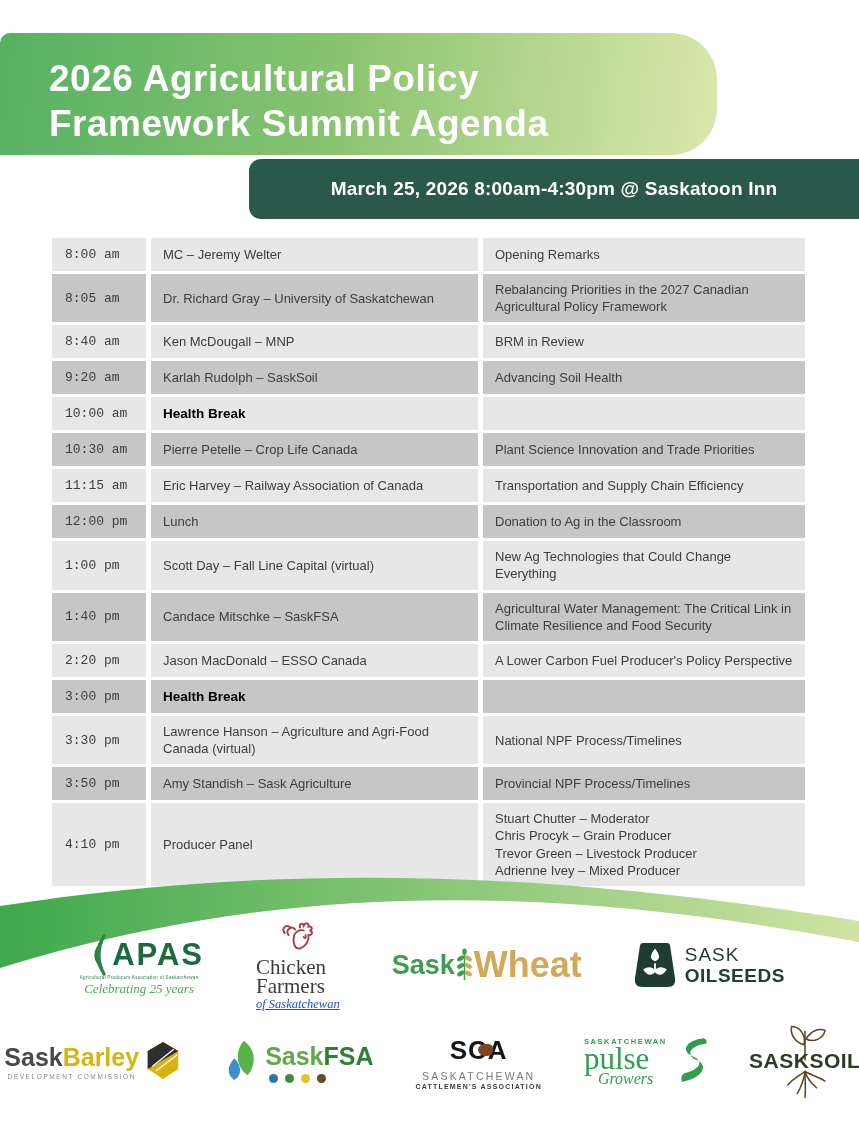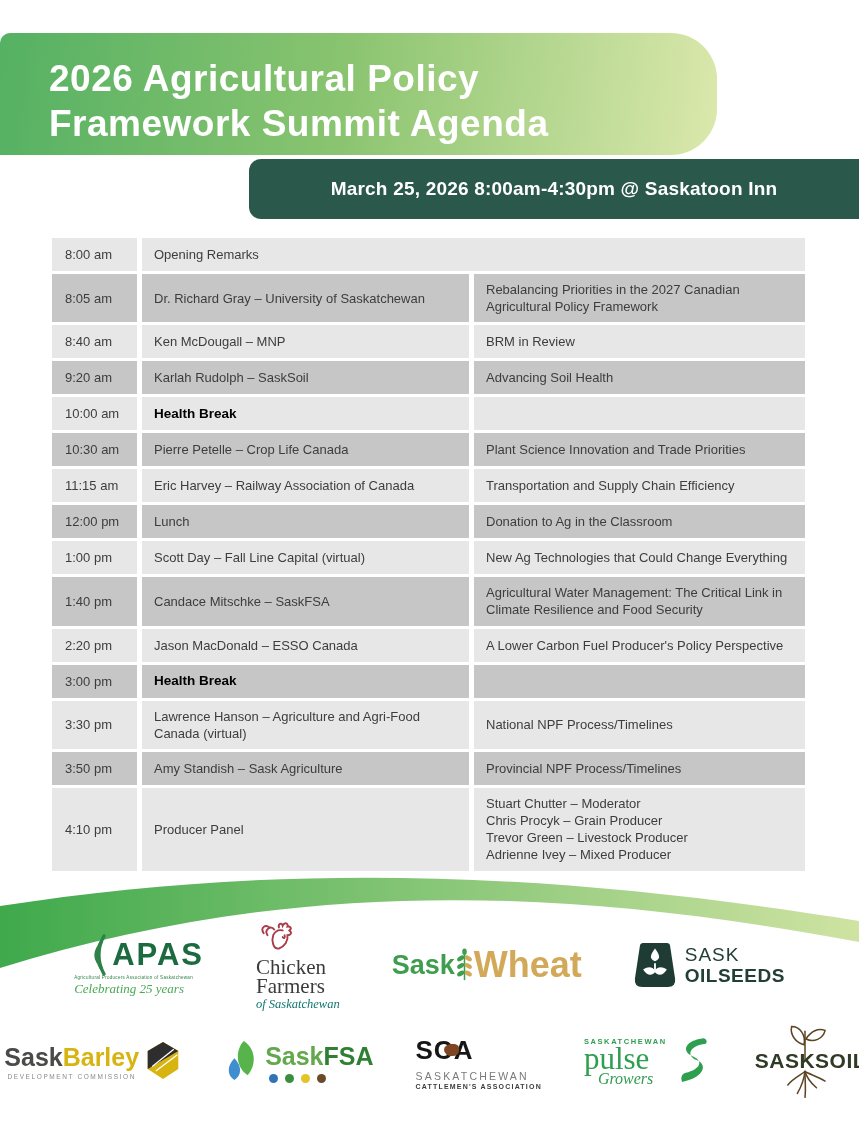--- a/index.html
+++ b/index.html
@@ -15,50 +15,50 @@
   .date-banner{position:absolute;left:249px;top:159px;width:610px;height:60px;
     background:var(--banner-green,#2a584a);border-radius:12px 0 0 12px;
     display:flex;align-items:center;justify-content:center;
     color:#fff;font-weight:700;font-size:19px;letter-spacing:.2px;}
 
   
   .agenda{position:absolute;left:52px;top:238px;width:753px;}
   .agenda-row{display:flex;gap:5px;margin-bottom:3px;}
   .agenda-row>div{display:flex;align-items:center;min-height:33px;
     padding:7px 12px;font-size:13px;line-height:1.32;color:#3d3d3d;box-sizing:border-box;}
-  .c-time{width:85px;padding-left:13px !important;}
+  .c-time{width:94px;padding-left:13px !important;font-family:Liberation Mono, monospace;}
   .c-speaker{width:327px;}
   .c-topic{flex:1;white-space:pre-line;}
   .row-light>div{background:var(--row-light,#e7e7e7);}
   .row-dark>div{background:var(--row-dark,#c6c6c6);}
   .row-emphasis .c-speaker{font-weight:700;color:#000;font-size:13.5px;}
 
   
   .swoosh{position:absolute;left:0;top:876px;width:859px;height:120px;}
 
   
   .logo-row1{position:absolute;left:0;top:915px;width:859px;height:100px;
     display:flex;justify-content:center;align-items:center;gap:52px;}
   .logo-row2{position:absolute;left:0;top:1018px;width:859px;height:86px;
     display:flex;justify-content:center;align-items:center;gap:42px;}
-  .logo{display:flex;flex-direction:column;align-items:flex-start;}
+  .logo{display:flex;flex-direction:column;align-items:center;}
 
   
   .apas-top{display:flex;align-items:center;gap:2px;}
   .apas-name{font-size:31px;font-weight:800;color:#1c6b40;letter-spacing:2px;}
   .apas-sub{font-size:4.5px;color:#2e8248;margin-top:-2px;letter-spacing:.3px;}
   .apas-tag{font-size:13px;font-style:italic;color:#4aa953;margin-top:1px;
     font-family:"Liberation Serif",serif;}
 
   
   .chicken{line-height:1;}
   .ck-line{font-family:"Liberation Serif",serif;font-size:21px;color:#3b3b3d;
     line-height:19px;align-self:flex-start;}
   .ck-sub{font-family:"Liberation Serif",serif;font-style:italic;font-size:12.5px;
-    color:#0f766e;margin-top:2px;align-self:flex-start;}
+    color:#1d4ed8;margin-top:2px;align-self:flex-start;text-decoration:underline;}
 
   
   .saskwheat{flex-direction:row !important;align-items:center;gap:1px;}
   .sw-sask{font-size:27px;font-weight:700;color:#3f9e4d;}
   .sw-wheat{font-size:36px;font-weight:600;color:#d2a958;}
 
   
   .oilseeds{flex-direction:row !important;gap:9px;align-items:center;}
   .oil-l1{font-size:19px;color:#223f36;letter-spacing:1px;line-height:21px;}
   .oil-l2{font-size:19px;font-weight:700;color:#223f36;letter-spacing:.5px;line-height:21px;}
@@ -107,20 +107,21 @@
     <div>2026 Agricultural Policy</div>
     <div>Framework Summit Agenda</div>
   </div>
   <div class="date-banner">
     <span>March 25, 2026 8:00am-4:30pm @ Saskatoon Inn</span>
   </div>
 
   <div class="agenda">
     <div class="agenda-row row-light">
       <div class="c-time">8:00 am</div>
+      <div class="c-speaker">MC – Jeremy Welter</div>
       <div class="c-topic">Opening Remarks</div>
     </div>
 
     <div class="agenda-row row-dark">
       <div class="c-time">8:05 am</div>
       <div class="c-speaker">Dr. Richard Gray – University of Saskatchewan</div>
       <div class="c-topic">Rebalancing Priorities in the 2027 Canadian Agricultural Policy Framework</div>
     </div>
 
     <div class="agenda-row row-light">

